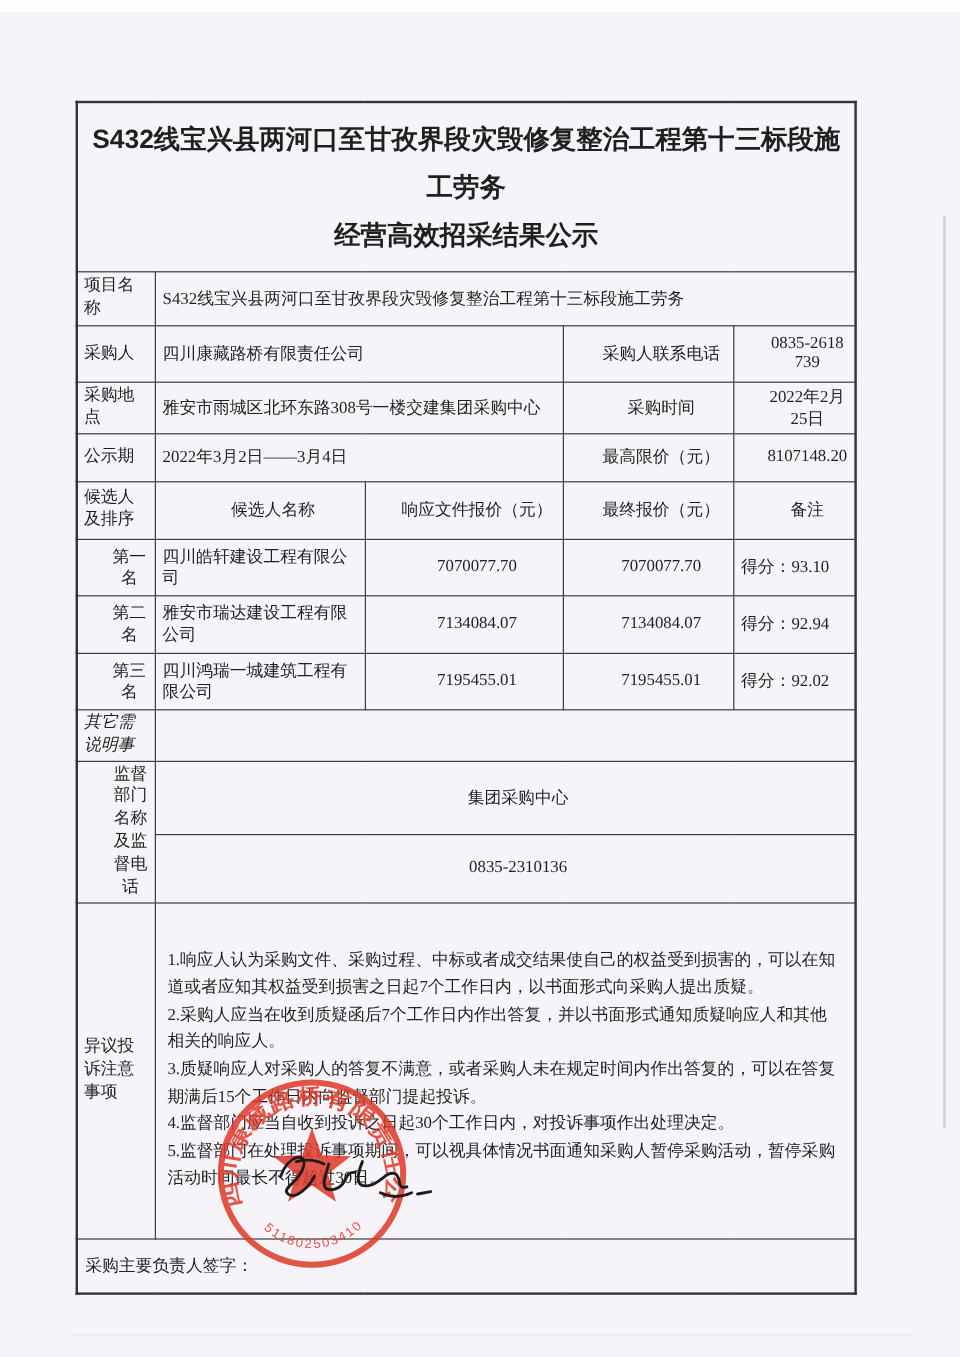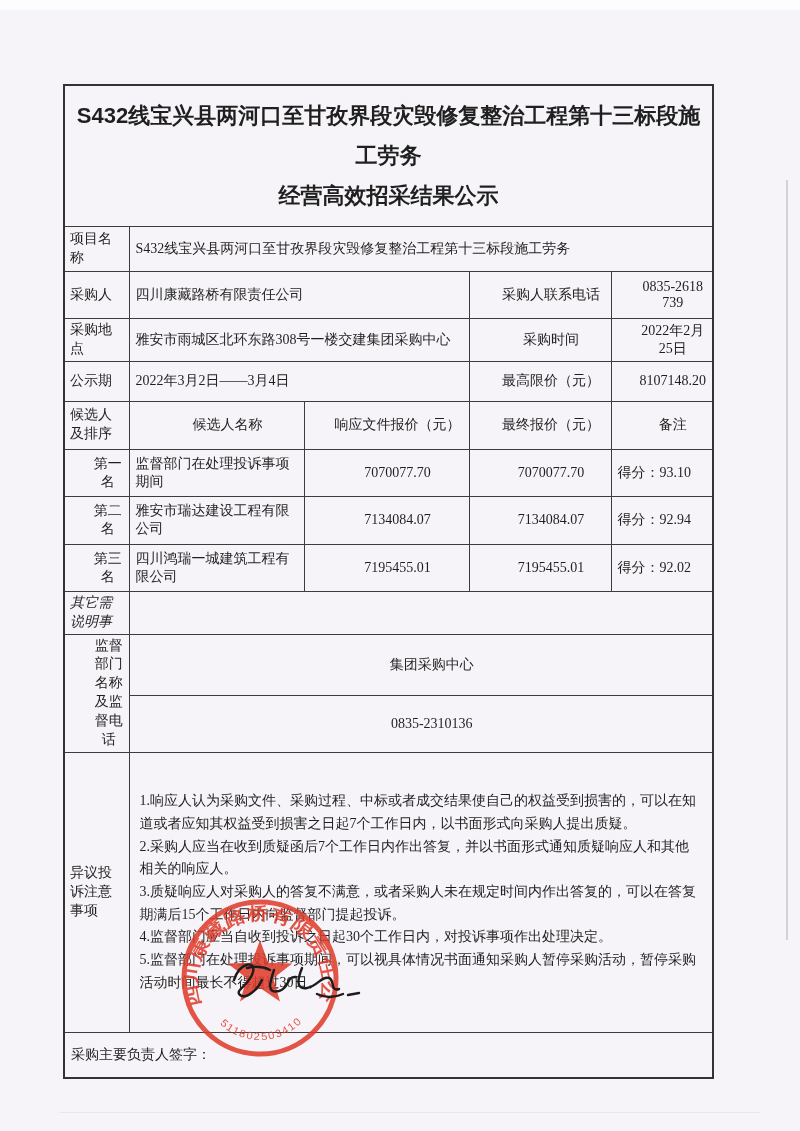--- a/index.html
+++ b/index.html
@@ -116,21 +116,21 @@
     <tr class="h-head">
       <td class="lbl">候选人及排序</td>
       <td class="center">候选人名称</td>
       <td class="center">响应文件报价（元）</td>
       <td class="center">最终报价（元）</td>
       <td class="center">备注</td>
     </tr>
 
     <tr class="h-c1">
       <td class="center">第一名</td>
-      <td class="left">监督部门在处理投诉事项期间</td>
+      <td class="left">四川皓轩建设工程有限公司</td>
       <td class="center">7070077.70</td>
       <td class="center">7070077.70</td>
       <td class="left">得分：93.10</td>
     </tr>
 
     <tr class="h-c2">
       <td class="center">第二名</td>
       <td class="left">雅安市瑞达建设工程有限公司</td>
       <td class="center">7134084.07</td>
       <td class="center">7134084.07</td>

